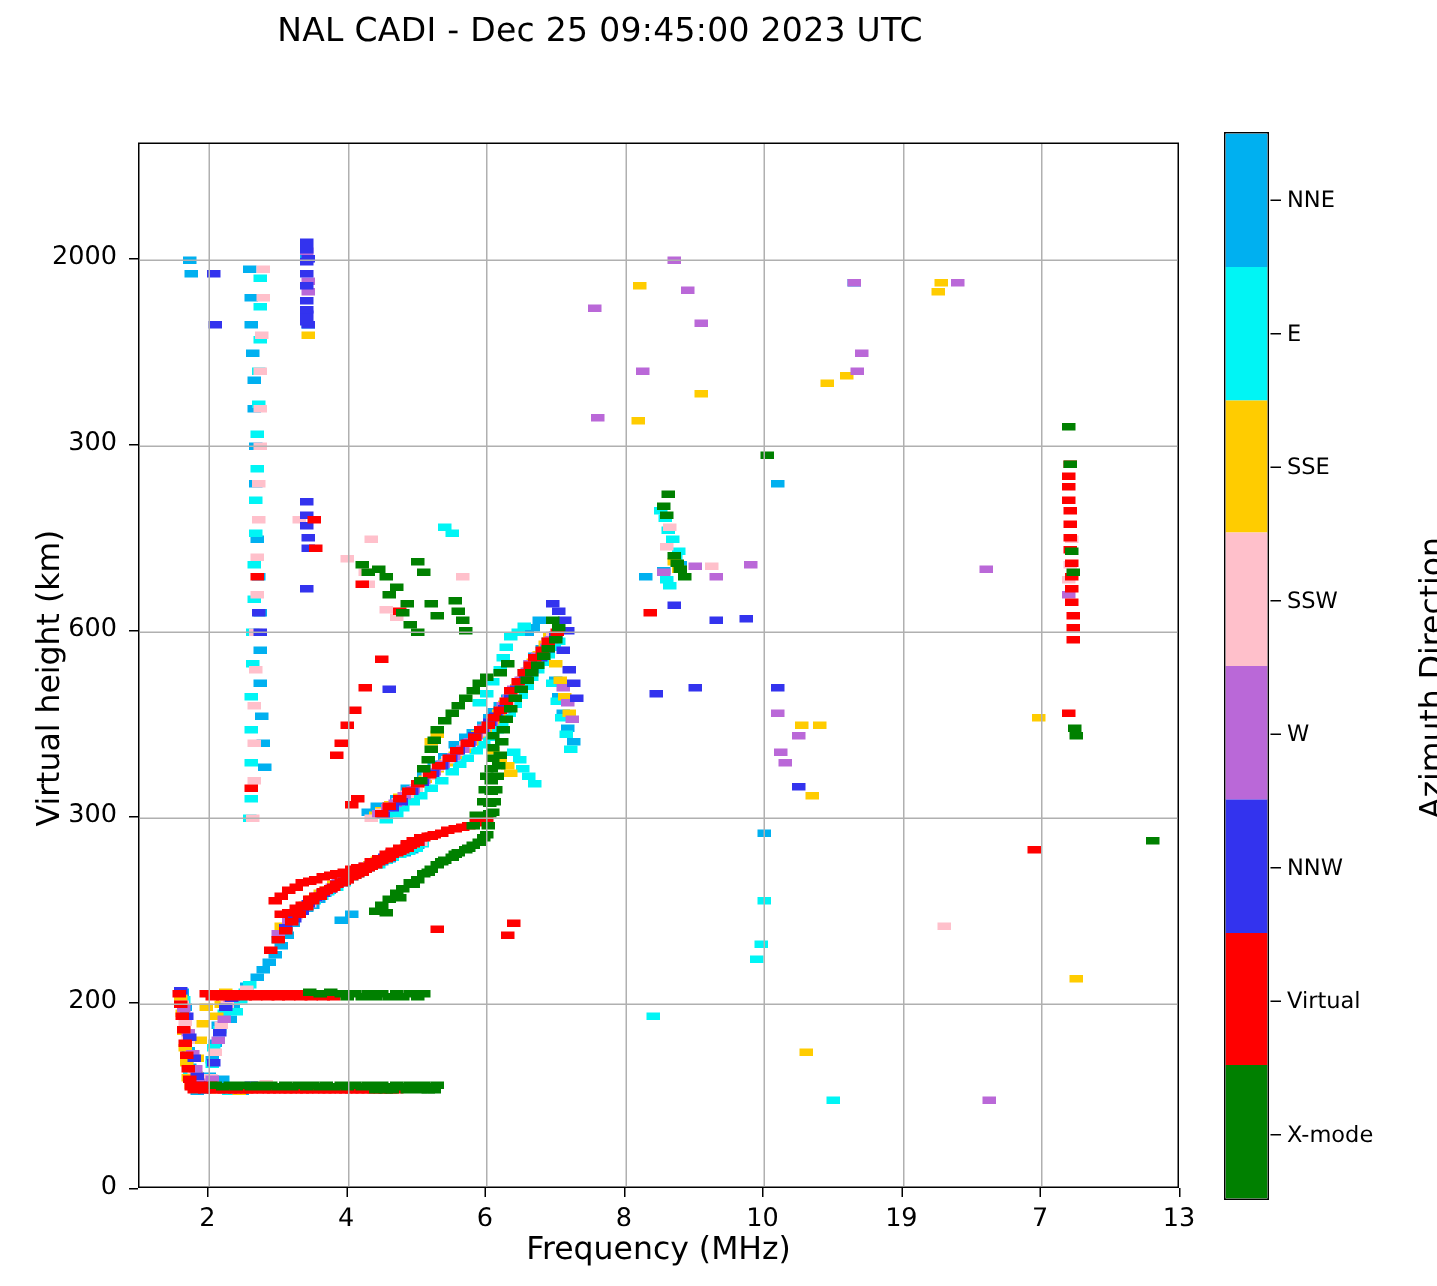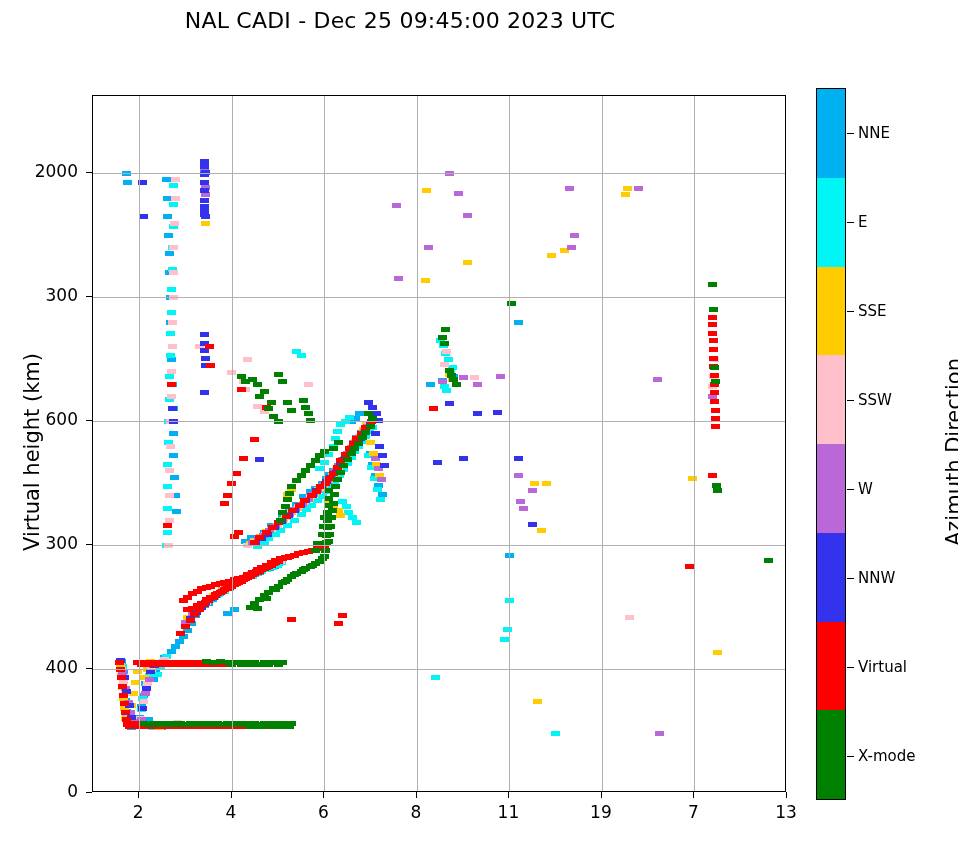--- a/index.html
+++ b/index.html
@@ -1043,20 +1043,21 @@
       <div class="grid-v" style="left: 416.4px;"></div>
       <div class="grid-v" style="left: 508.933px;"></div>
       <div class="grid-v" style="left: 601.467px;"></div>
       <div class="grid-h" style="top: 573.089px;"></div>
       <div class="grid-h" style="top: 449.178px;"></div>
       <div class="grid-h" style="top: 325.267px;"></div>
       <div class="grid-h" style="top: 201.356px;"></div>
       <div class="grid-h" style="top: 77.4444px;"></div>
     </div>
 
+  <div id="xlabel">Frequency (MHz)</div>
   <div id="ylabel">Virtual height (km)</div>
 
   <div id="cbar">
       <div class="cb-seg" style="height: 12.5%; background: rgb(0, 176, 240);"></div>
       <div class="cb-seg" style="height: 12.5%; background: rgb(0, 245, 245);"></div>
       <div class="cb-seg" style="height: 12.5%; background: rgb(255, 204, 0);"></div>
       <div class="cb-seg" style="height: 12.5%; background: rgb(255, 192, 203);"></div>
       <div class="cb-seg" style="height: 12.5%; background: rgb(186, 104, 216);"></div>
       <div class="cb-seg" style="height: 12.5%; background: rgb(51, 51, 238);"></div>
       <div class="cb-seg" style="height: 12.5%; background: rgb(255, 0, 0);"></div>
@@ -1066,31 +1067,31 @@
 
 <div class="tick-x" style="left: 138.267px; top: 792px;"></div>
     <div class="tlab-x" style="left: 108.267px; top: 802px;">2</div>
     <div class="tick-x" style="left: 230.8px; top: 792px;"></div>
     <div class="tlab-x" style="left: 200.8px; top: 802px;">4</div>
     <div class="tick-x" style="left: 323.333px; top: 792px;"></div>
     <div class="tlab-x" style="left: 293.333px; top: 802px;">6</div>
     <div class="tick-x" style="left: 415.867px; top: 792px;"></div>
     <div class="tlab-x" style="left: 385.867px; top: 802px;">8</div>
     <div class="tick-x" style="left: 508.4px; top: 792px;"></div>
-    <div class="tlab-x" style="left: 478.4px; top: 802px;">11</div>
+    <div class="tlab-x" style="left: 478.4px; top: 802px;">10</div>
     <div class="tick-x" style="left: 600.933px; top: 792px;"></div>
     <div class="tlab-x" style="left: 570.933px; top: 802px;">19</div>
     <div class="tick-x" style="left: 693.467px; top: 792px;"></div>
     <div class="tlab-x" style="left: 663.467px; top: 802px;">7</div>
     <div class="tick-x" style="left: 786px; top: 792px;"></div>
     <div class="tlab-x" style="left: 756px; top: 802px;">13</div>
     <div class="tick-y" style="left: 86px; top: 792px;"></div>
     <div class="tlab-y" style="left: 8px; top: 781px;">0</div>
     <div class="tick-y" style="left: 86px; top: 668.089px;"></div>
-    <div class="tlab-y" style="left: 8px; top: 657.089px;">400</div>
+    <div class="tlab-y" style="left: 8px; top: 657.089px;">200</div>
     <div class="tick-y" style="left: 86px; top: 544.178px;"></div>
     <div class="tlab-y" style="left: 8px; top: 533.178px;">300</div>
     <div class="tick-y" style="left: 86px; top: 420.267px;"></div>
     <div class="tlab-y" style="left: 8px; top: 409.267px;">600</div>
     <div class="tick-y" style="left: 86px; top: 296.356px;"></div>
     <div class="tlab-y" style="left: 8px; top: 285.356px;">300</div>
     <div class="tick-y" style="left: 86px; top: 172.444px;"></div>
     <div class="tlab-y" style="left: 8px; top: 161.444px;">2000</div>
     <div class="cb-tick" style="top: 132.5px;"></div>
     <div class="cb-lab" style="top: 132.5px;">NNE</div>

